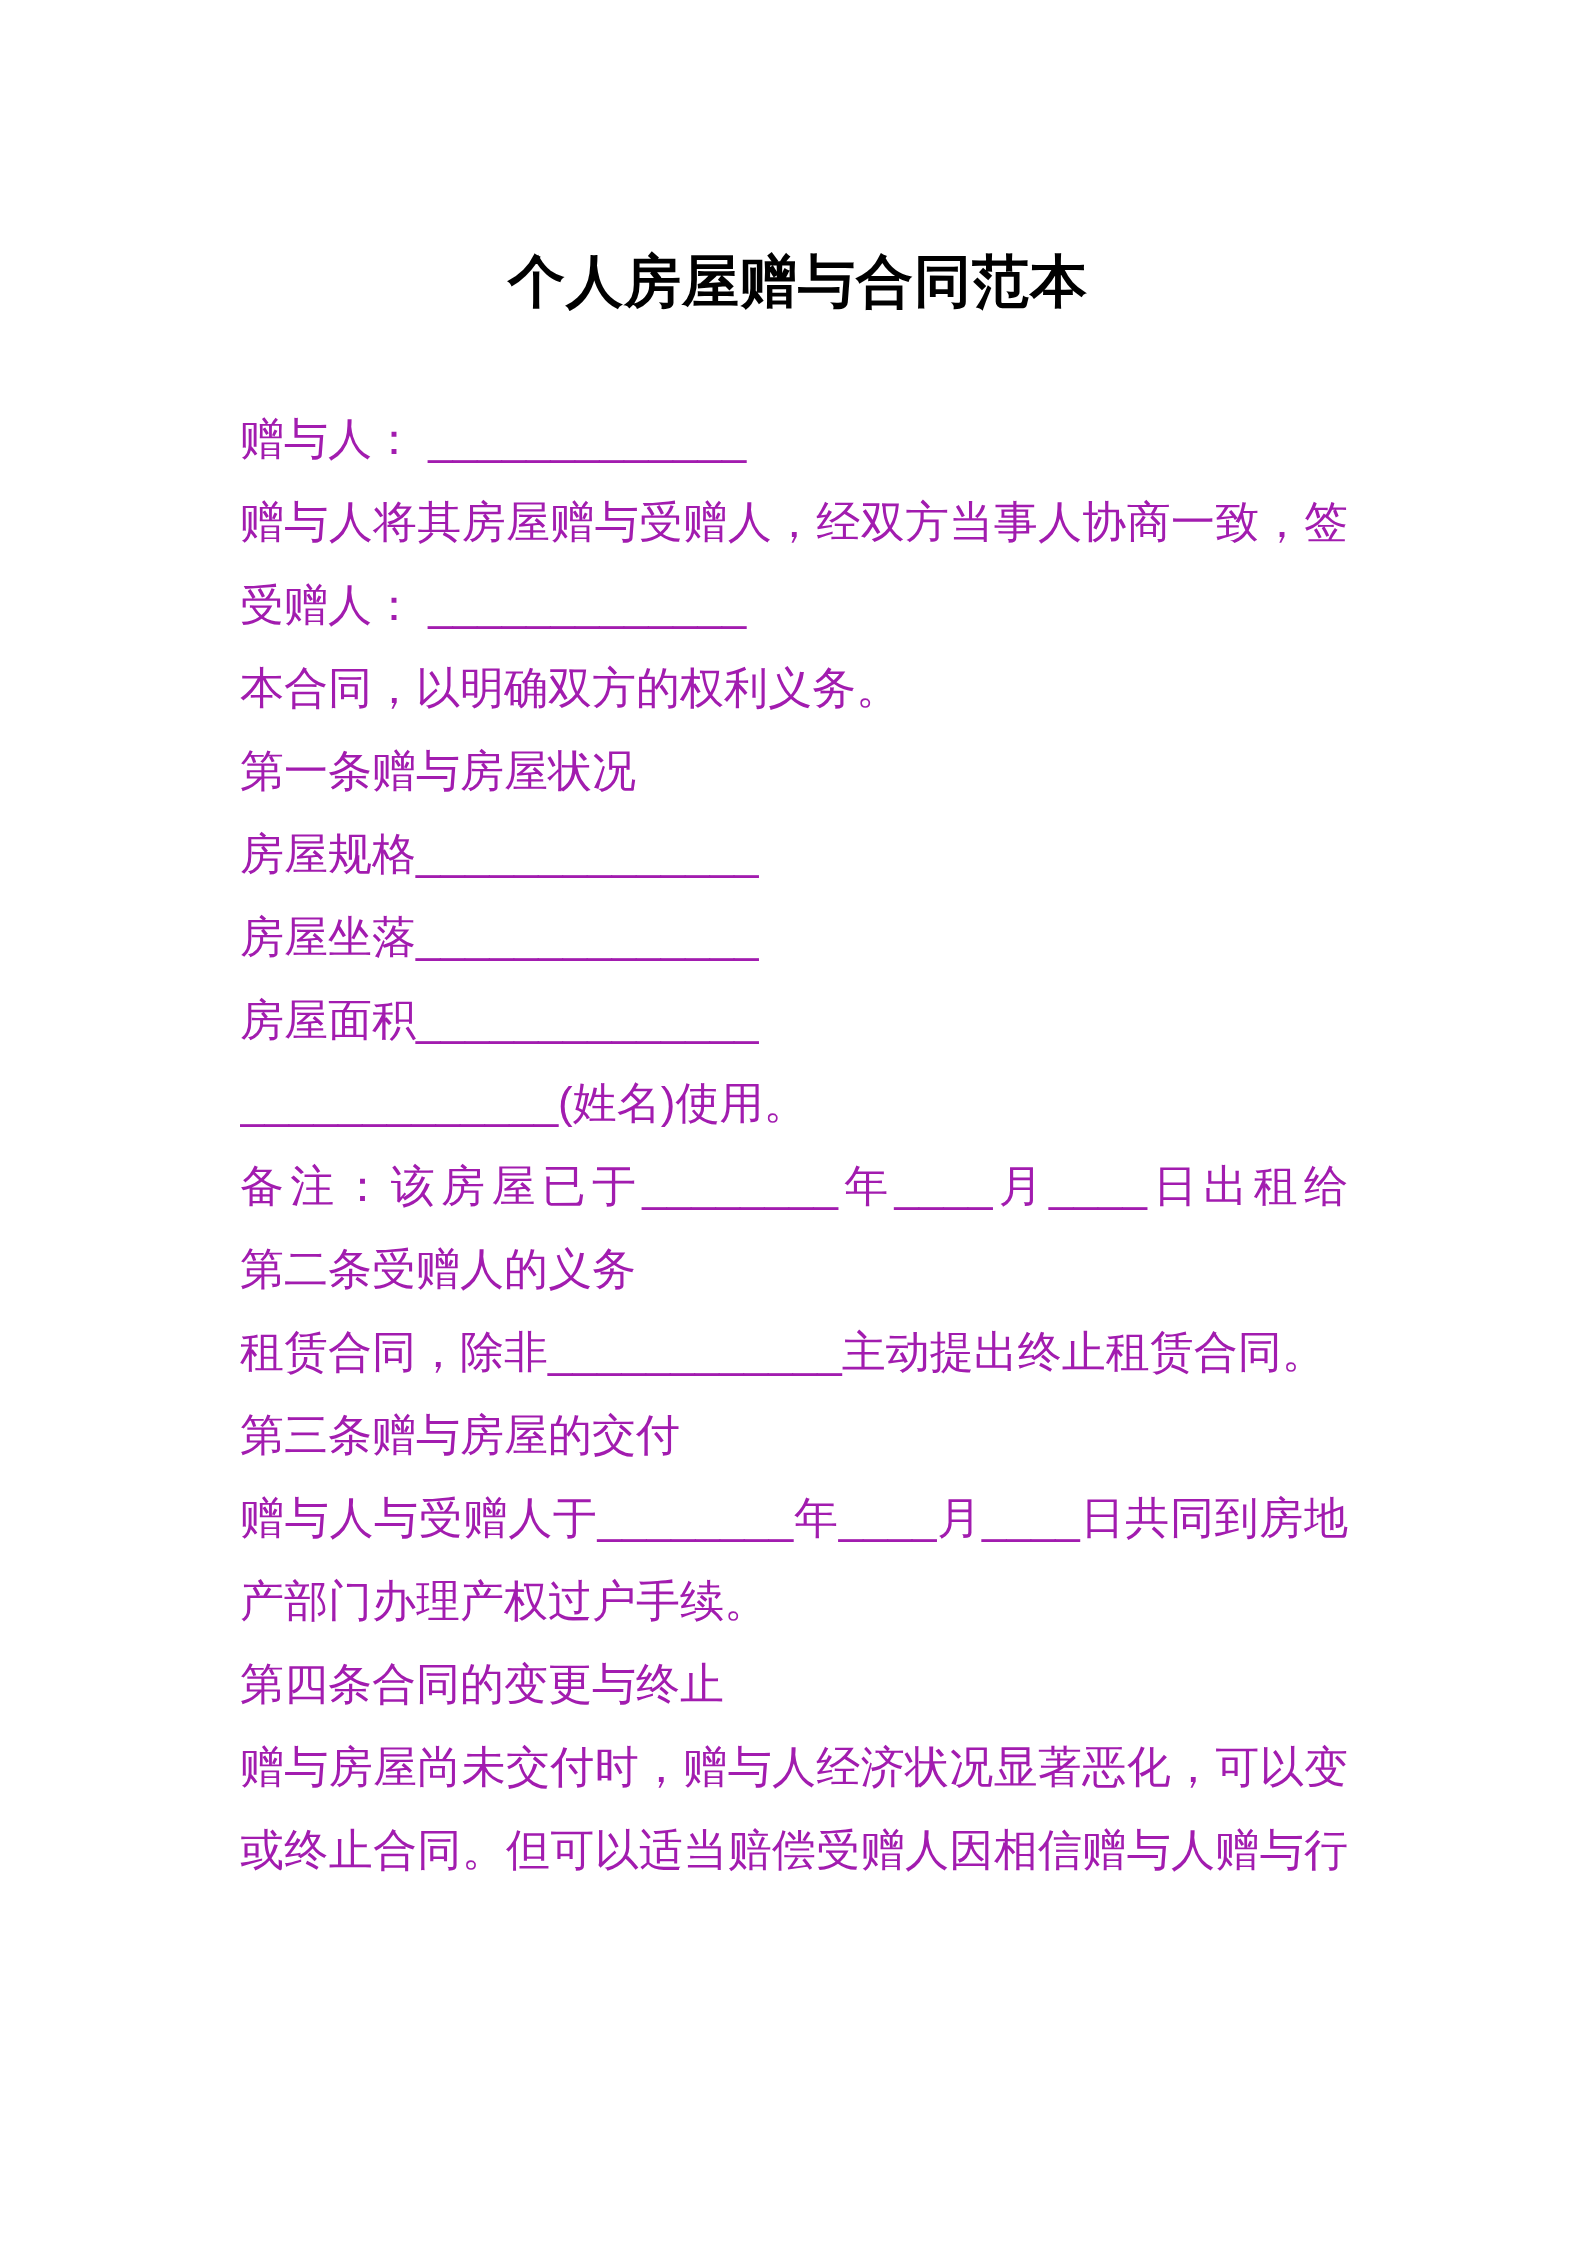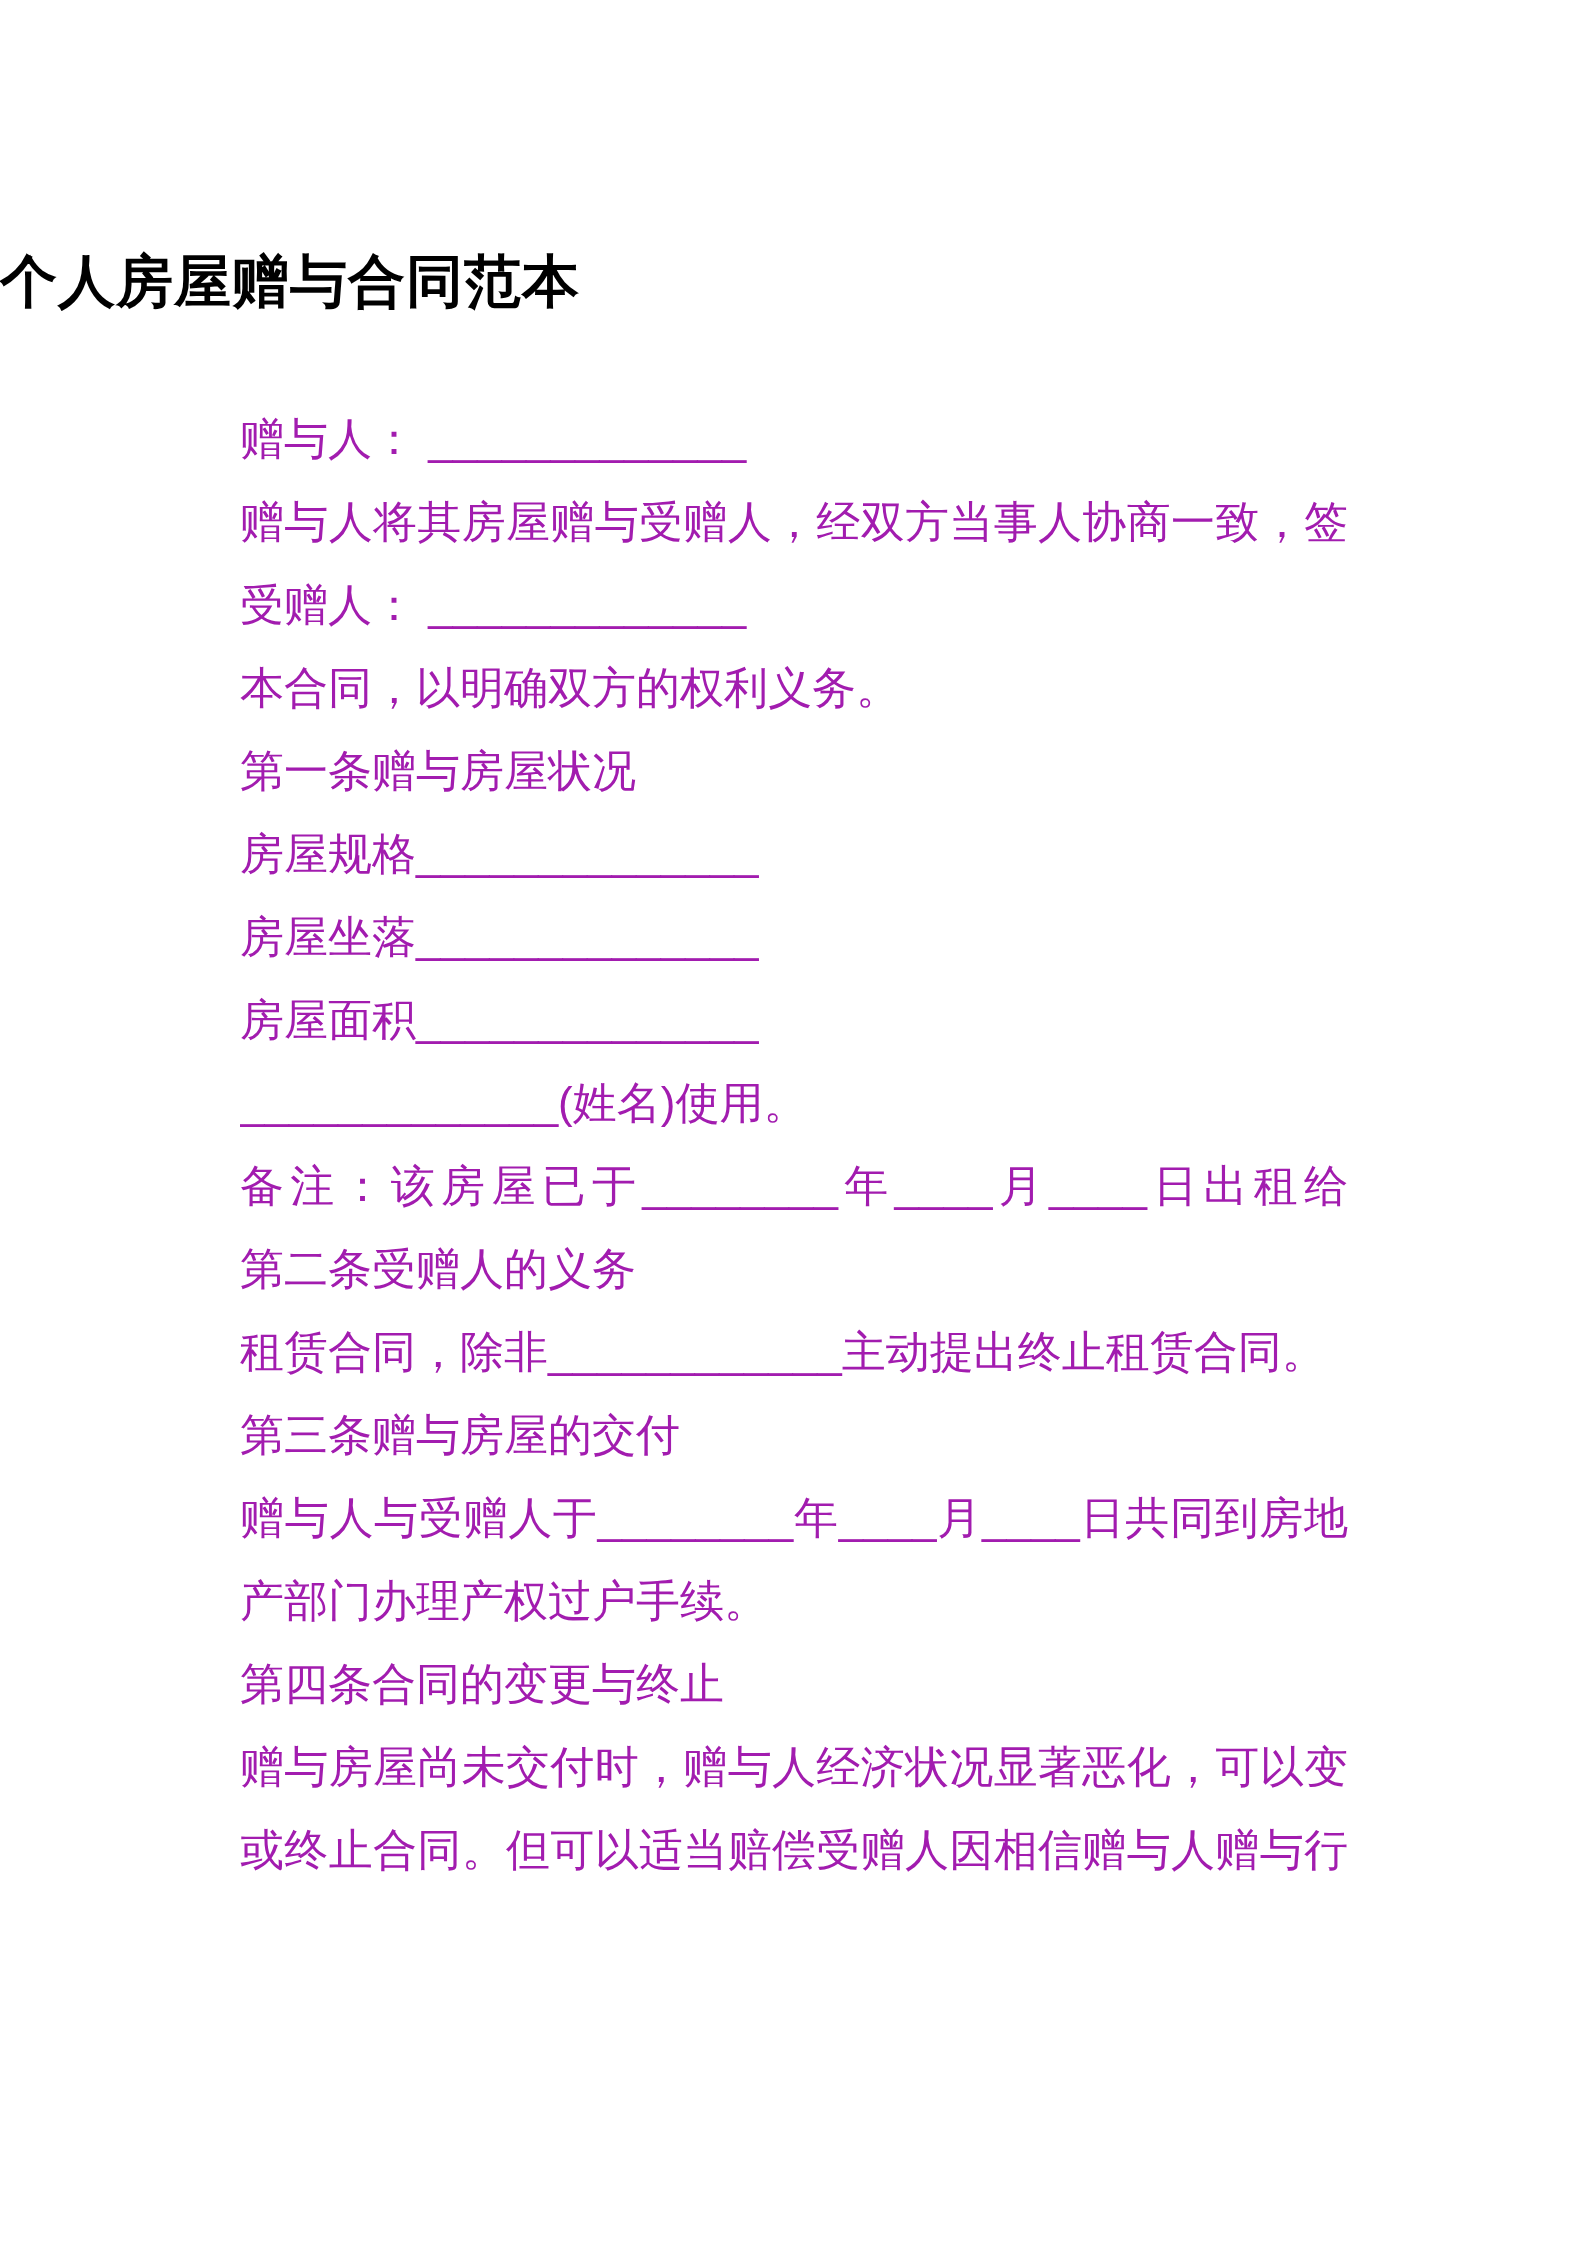--- a/index.html
+++ b/index.html
@@ -11,25 +11,27 @@
     position: relative;
     width: 1586px;
     height: 2244px;
     background: #ffffff;
     overflow: hidden;
     font-family: "Liberation Sans", sans-serif;
     color: #000000;
   }
   .doc-title {
     padding-top: 250px;
+    text-align: center;
     font-size: 57px;
     line-height: 62px;
     font-weight: 700;
     letter-spacing: 1px;
     color: #000000;
+    margin-left: 10px;
   }
   .doc-body {
     margin: 85px 238px 0 240px;
   }
   .line {
     font-size: 44px;
     height: 83px;
     line-height: 83px;
     white-space: pre-wrap;
     overflow: hidden;

